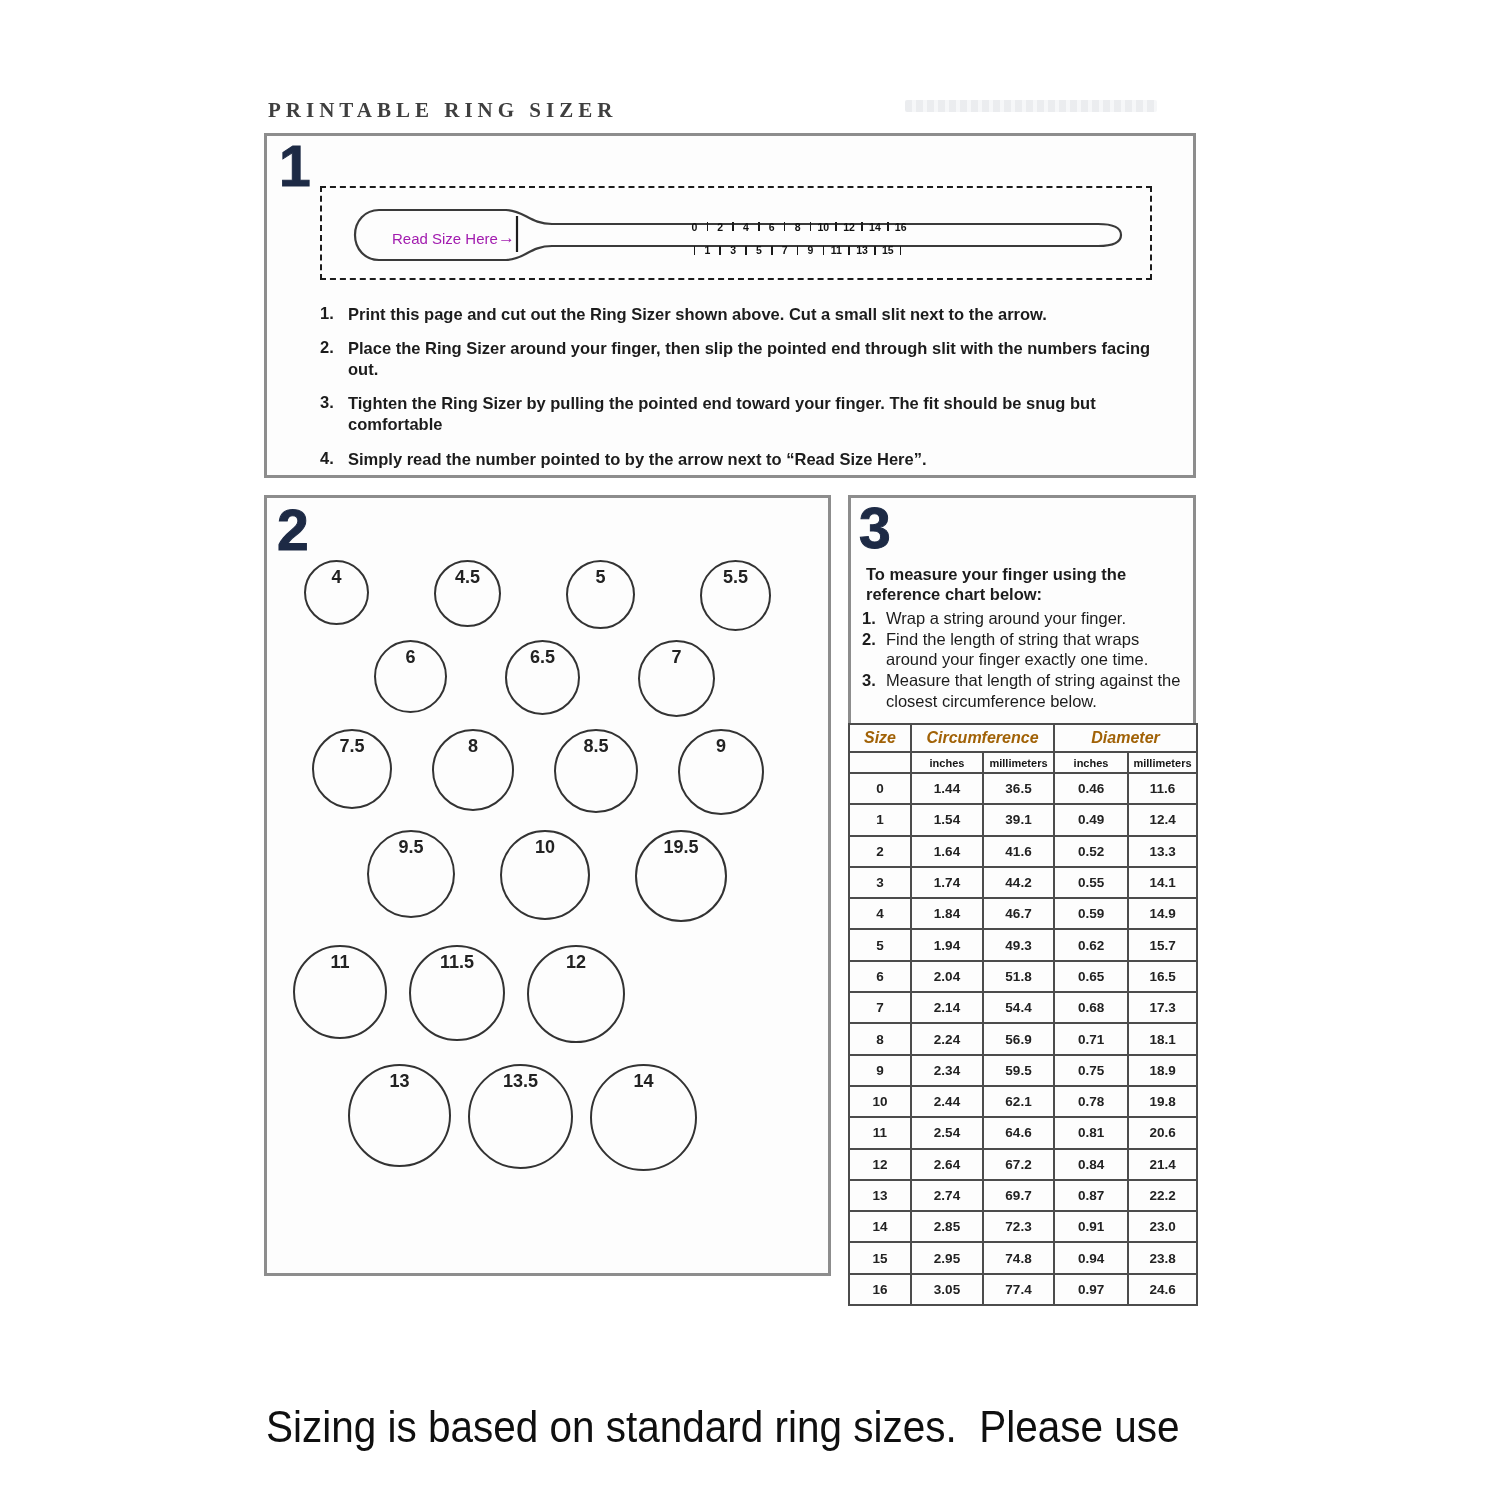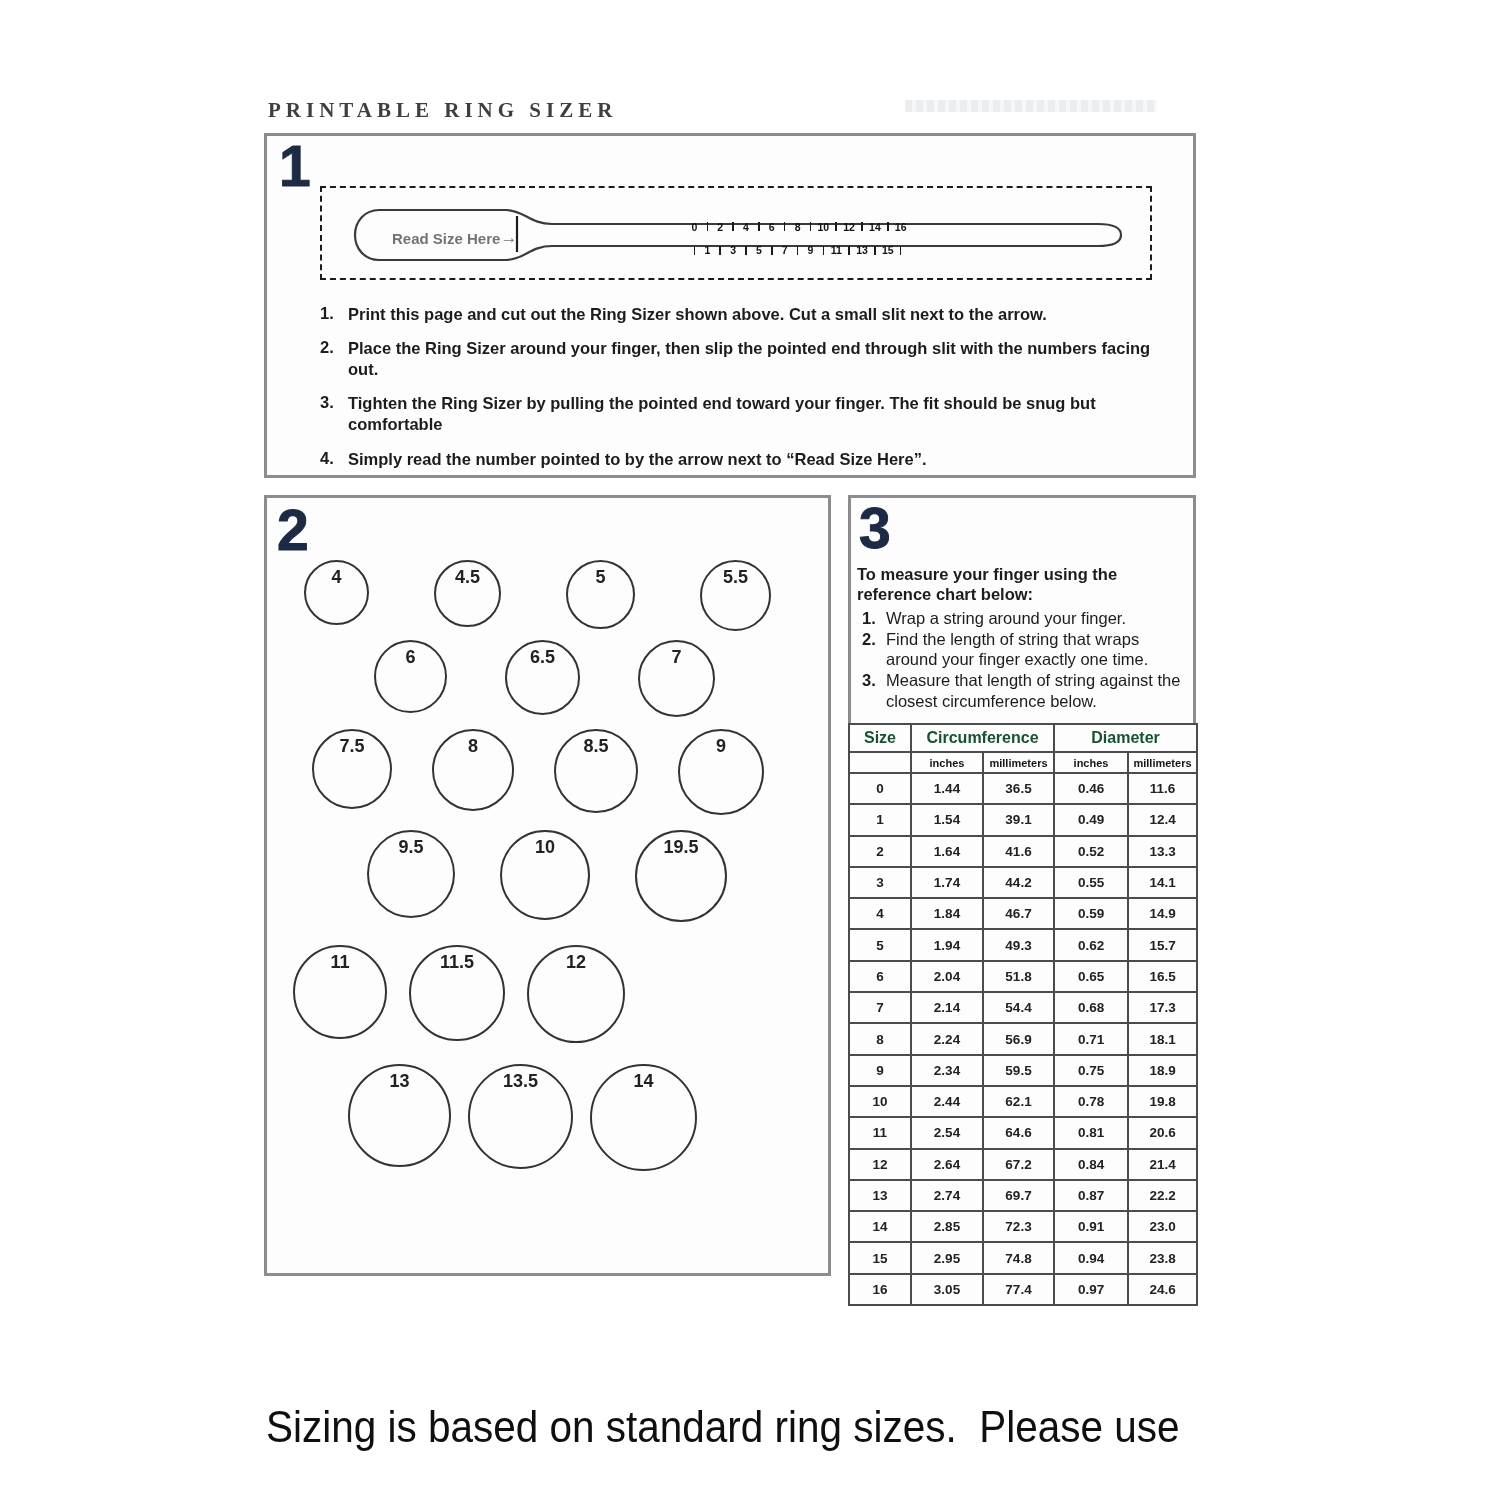--- a/index.html
+++ b/index.html
@@ -20,21 +20,21 @@
   .big-num{position:absolute;font-weight:700;font-size:57px;line-height:1;color:#1d2a45;
            -webkit-text-stroke:1px #1d2a45;}
   .bn1{left:12px;top:2px;}
   .bn2{left:10px;top:4px;}
   .bn3{left:8px;top:2px;}
 
   
   .cutout{position:absolute;left:53px;top:50px;width:828px;height:90px;
           border:2px dashed #1c1c1c;}
   .cutout svg{position:absolute;left:0;top:0;}
-  .read-label{position:absolute;left:70px;top:40px;font-size:15px;font-weight:700;color:#737373;
+  .read-label{position:absolute;left:70px;top:40px;font-size:15px;font-weight:400;color:#a21caf;
               display:flex;align-items:center;white-space:nowrap;}
   .read-label .arrow{font-size:17px;}
   .ruler{position:absolute;left:366px;top:34px;width:220px;height:33px;display:flex;}
   .ruler-cell{width:12.9px;display:flex;flex-direction:column;justify-content:space-between;
               align-items:center;height:100%;}
   .rnum{font-size:10.5px;font-weight:700;color:#111;line-height:1;}
   .rtick{width:1.6px;height:9px;background:#1a1a1a;}
 
   .instructions{position:absolute;left:53px;top:168px;width:832px;}
   .instr{display:flex;margin-bottom:13px;}
@@ -44,30 +44,30 @@
   
   .circle-area{position:absolute;left:0;top:62px;width:100%;}
   .circle-row{display:flex;align-items:flex-start;}
   .ring-circle{border:2px solid #333;border-radius:50%;background:#fdfdfd;
                display:flex;justify-content:center;box-sizing:border-box;}
   .circle-label{font-size:18px;font-weight:700;color:#222;margin-top:6px;line-height:1;}
   .note{position:absolute;left:37px;top:677px;width:500px;font-size:16.5px;font-weight:700;
         line-height:1.33;color:#1c1c1c;}
 
   
-  .s3-intro{position:absolute;left:6px;top:66px;width:322px;font-size:16.5px;font-weight:700;line-height:1.22;}
+  .s3-intro{position:absolute;left:15px;top:66px;width:322px;font-size:16.5px;font-weight:700;line-height:1.22;}
   .s3-steps{position:absolute;left:11px;top:110px;width:324px;}
   .s3-step{display:flex;margin-bottom:1px;}
   .s3-num{width:24px;flex:none;font-size:16.5px;font-weight:700;line-height:1.22;}
   .s3-text{flex:1;font-size:16.5px;font-weight:400;line-height:1.22;}
 
   table.size-table{position:absolute;left:-3px;right:-3px;bottom:-3px;top:225px;width:348px;
         border-collapse:collapse;table-layout:fixed;background:#fdfdfd;}
   .size-table th,.size-table td{border:2px solid #4c4c4c;text-align:center;padding:0;}
-  .size-table thead tr.main th{font-size:16px;font-weight:700;height:26px;color:#14532d;}
+  .size-table thead tr.main th{font-size:16px;font-weight:700;height:26px;color:#a16207;font-style:italic;}
   .size-table thead tr.sub th{font-size:11px;font-weight:700;height:19px;color:#141414;}
   .size-table tbody td{font-size:13.5px;font-weight:700;height:29.3px;color:#222;}
 
   .footer{position:absolute;left:266px;top:1293px;font-size:44px;color:#0f0f0f;line-height:1.22;
           transform:scaleX(.92);transform-origin:left top;white-space:pre-wrap;letter-spacing:0px;}
 </style>
 </head>
 <body>
 
 <div class="page">

